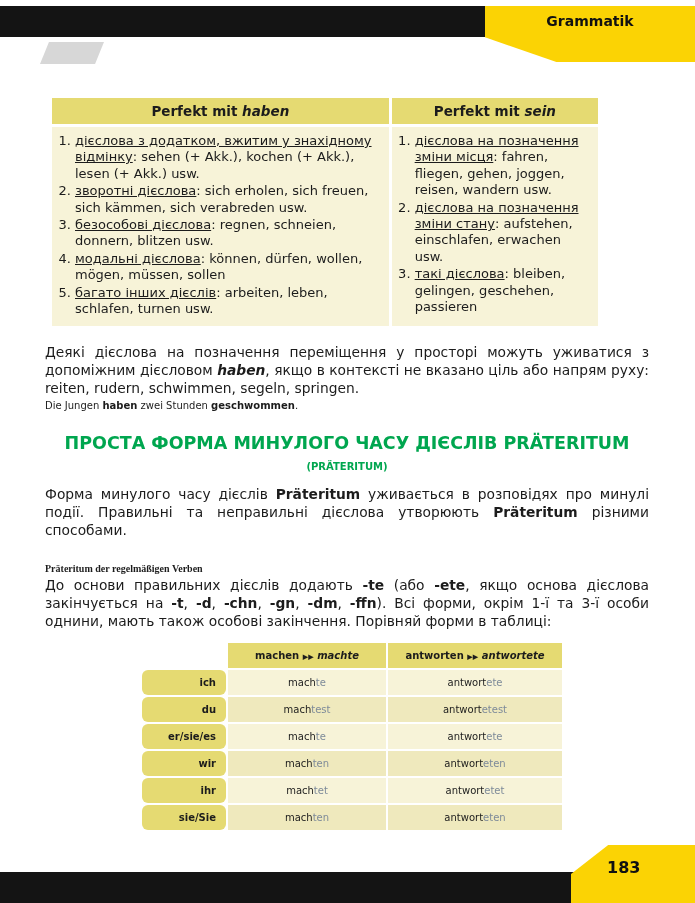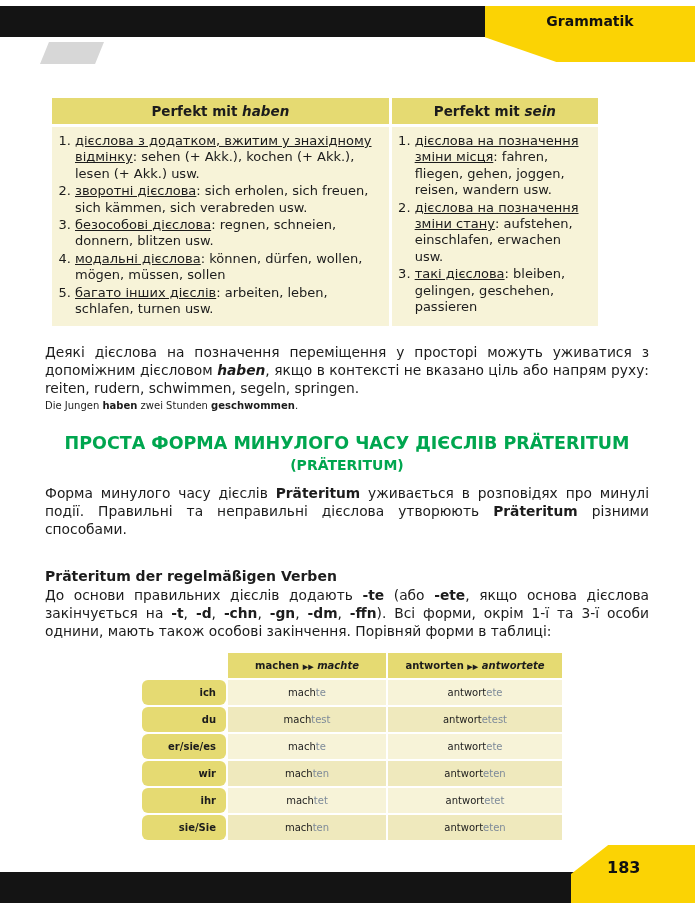--- a/index.html
+++ b/index.html
@@ -56,23 +56,23 @@
 
   .note { margin-top: 14px; }
   .example { font-size: 10px; line-height: 18px; }
 
   
   .green-title {
     margin-top: 18px; text-align: center;
     color: var(--heading-green, #00a64f);
     font-weight: bold; font-size: 17.5px; line-height: 21px;
   }
-  .green-title .line2 { font-size: 14px; }
+  .green-title .line2 { font-size: 10px; }
   .section-intro { margin-top: 8px; }
-  .subheading { margin-top: 30px; font-size: 14px; font-weight: bold; }
+  .subheading { margin-top: 24px; font-size: 10px; font-weight: bold; font-family: Liberation Serif, serif; }
   .rule-paragraph { margin-top: 2px; }
 
   
   table.conj { margin: 11px 0 0 95px; border-collapse: separate; border-spacing: 2px; }
   table.conj th, table.conj td { height: 25px; font-size: 10px; padding: 2px 8px; }
   table.conj th.corner { background: transparent; }
   table.conj thead th { background: var(--table-header-yellow, #e5da72); text-align: center; font-weight: bold; }
   table.conj td.pronoun {
     background: var(--table-header-yellow, #e5da72);
     font-weight: bold; text-align: right; width: 84px; padding-right: 10px; border-radius: 6px;

